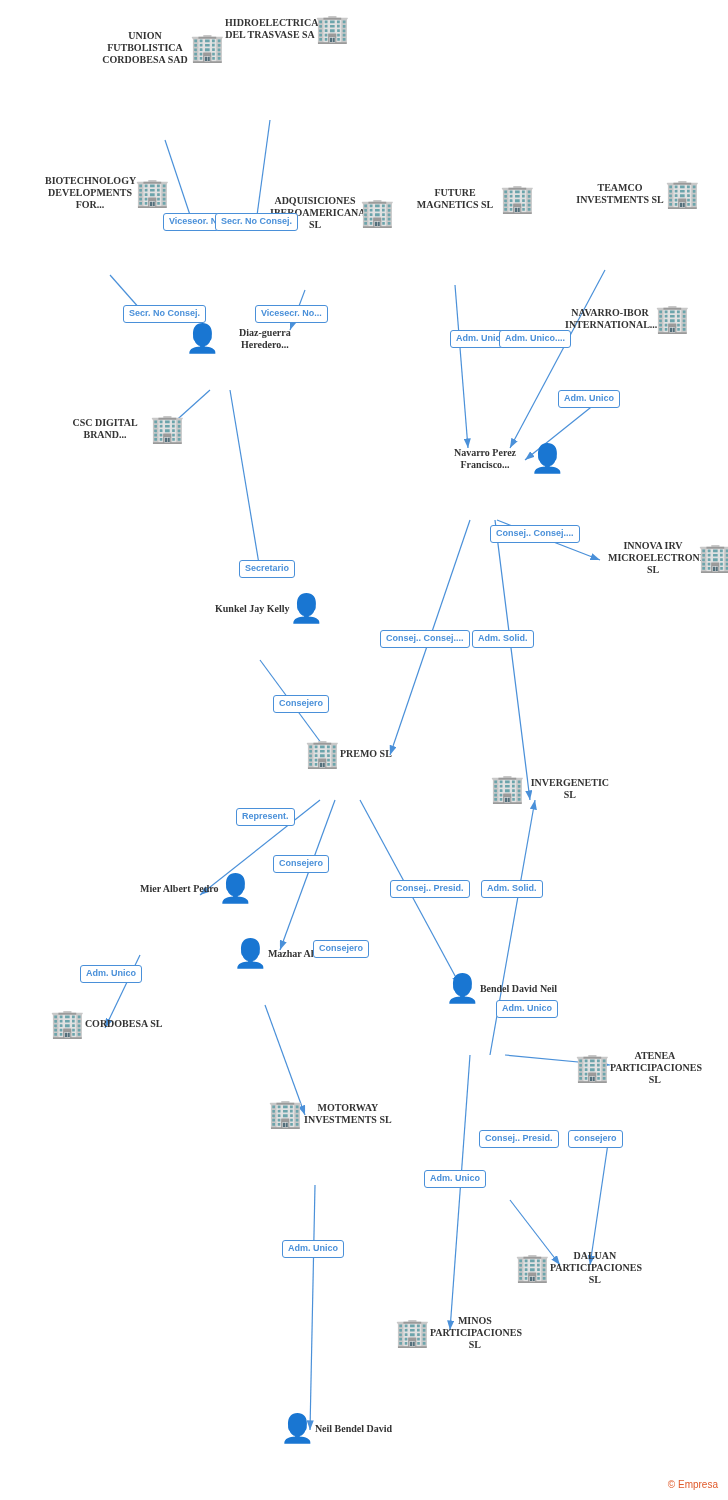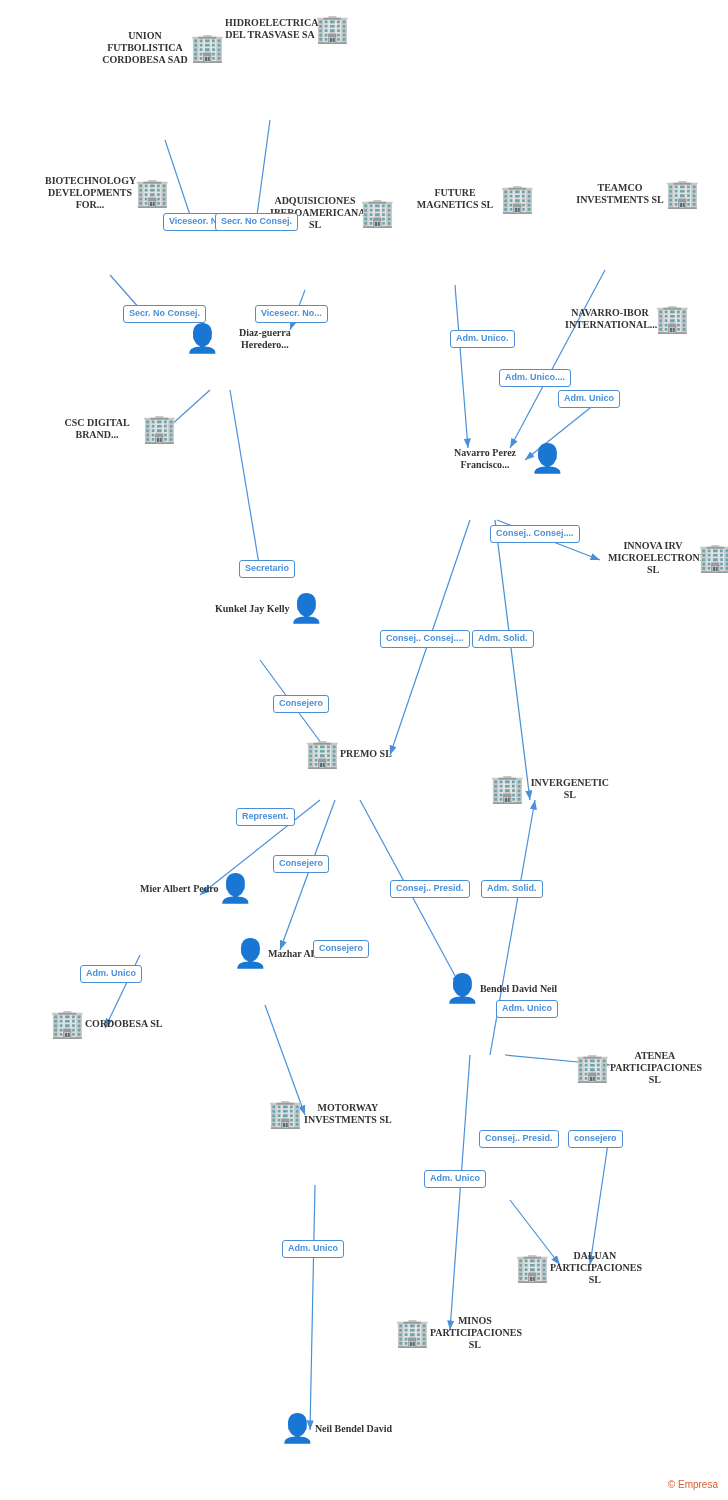--- a/index.html
+++ b/index.html
@@ -166,21 +166,21 @@
   <div class="node" style="left:575px; top:180px;">
     <div class="node-label">TEAMCO INVESTMENTS SL</div>
     <div class="building-icon">🏢</div>
   </div>
 
   <div class="node" style="left:565px; top:305px;">
     <div class="node-label">NAVARRO-IBOR INTERNATIONAL...</div>
     <div class="building-icon">🏢</div>
   </div>
 
-  <div class="node" style="left:52px; top:415px;justify-content:center;">
+  <div class="node" style="left:60px; top:415px;justify-content:center;">
     <div class="node-label">CSC DIGITAL BRAND...</div>
     <div class="building-icon">🏢</div>
   </div>
 
   <div class="node" style="left:565px; top:540px;margin-left:43px;">
     <div class="node-label">INNOVA IRV MICROELECTRONICS SL</div>
     <div class="building-icon">🏢</div>
   </div>
 
   <div class="node" style="left:490px; top:775px;">
@@ -251,21 +251,21 @@
   <div class="badge" style="position:absolute; left:163px; top:213px;">Viceseor. No...</div>
 
   <div class="badge" style="position:absolute; left:215px; top:213px;">Secr. No Consej.</div>
 
   <div class="badge" style="position:absolute; left:123px; top:305px;">Secr. No Consej.</div>
 
   <div class="badge" style="position:absolute; left:255px; top:305px;">Vicesecr. No...</div>
 
   <div class="badge" style="position:absolute; left:450px; top:330px;">Adm. Unico.</div>
 
-  <div class="badge" style="position:absolute; left:499px; top:330px;margin-top:39px;">Adm. Unico....</div>
+  <div class="badge" style="position:absolute; left:499px; top:330px;">Adm. Unico....</div>
 
   <div class="badge" style="position:absolute; left:558px; top:390px;">Adm. Unico</div>
 
   <div class="badge" style="position:absolute; left:490px; top:525px;">Consej.. Consej....</div>
 
   <div class="badge" style="position:absolute; left:380px; top:630px;">Consej.. Consej....</div>
 
   <div class="badge" style="position:absolute; left:472px; top:630px;">Adm. Solid.</div>
 
   <div class="badge" style="position:absolute; left:239px; top:560px;">Secretario</div>

